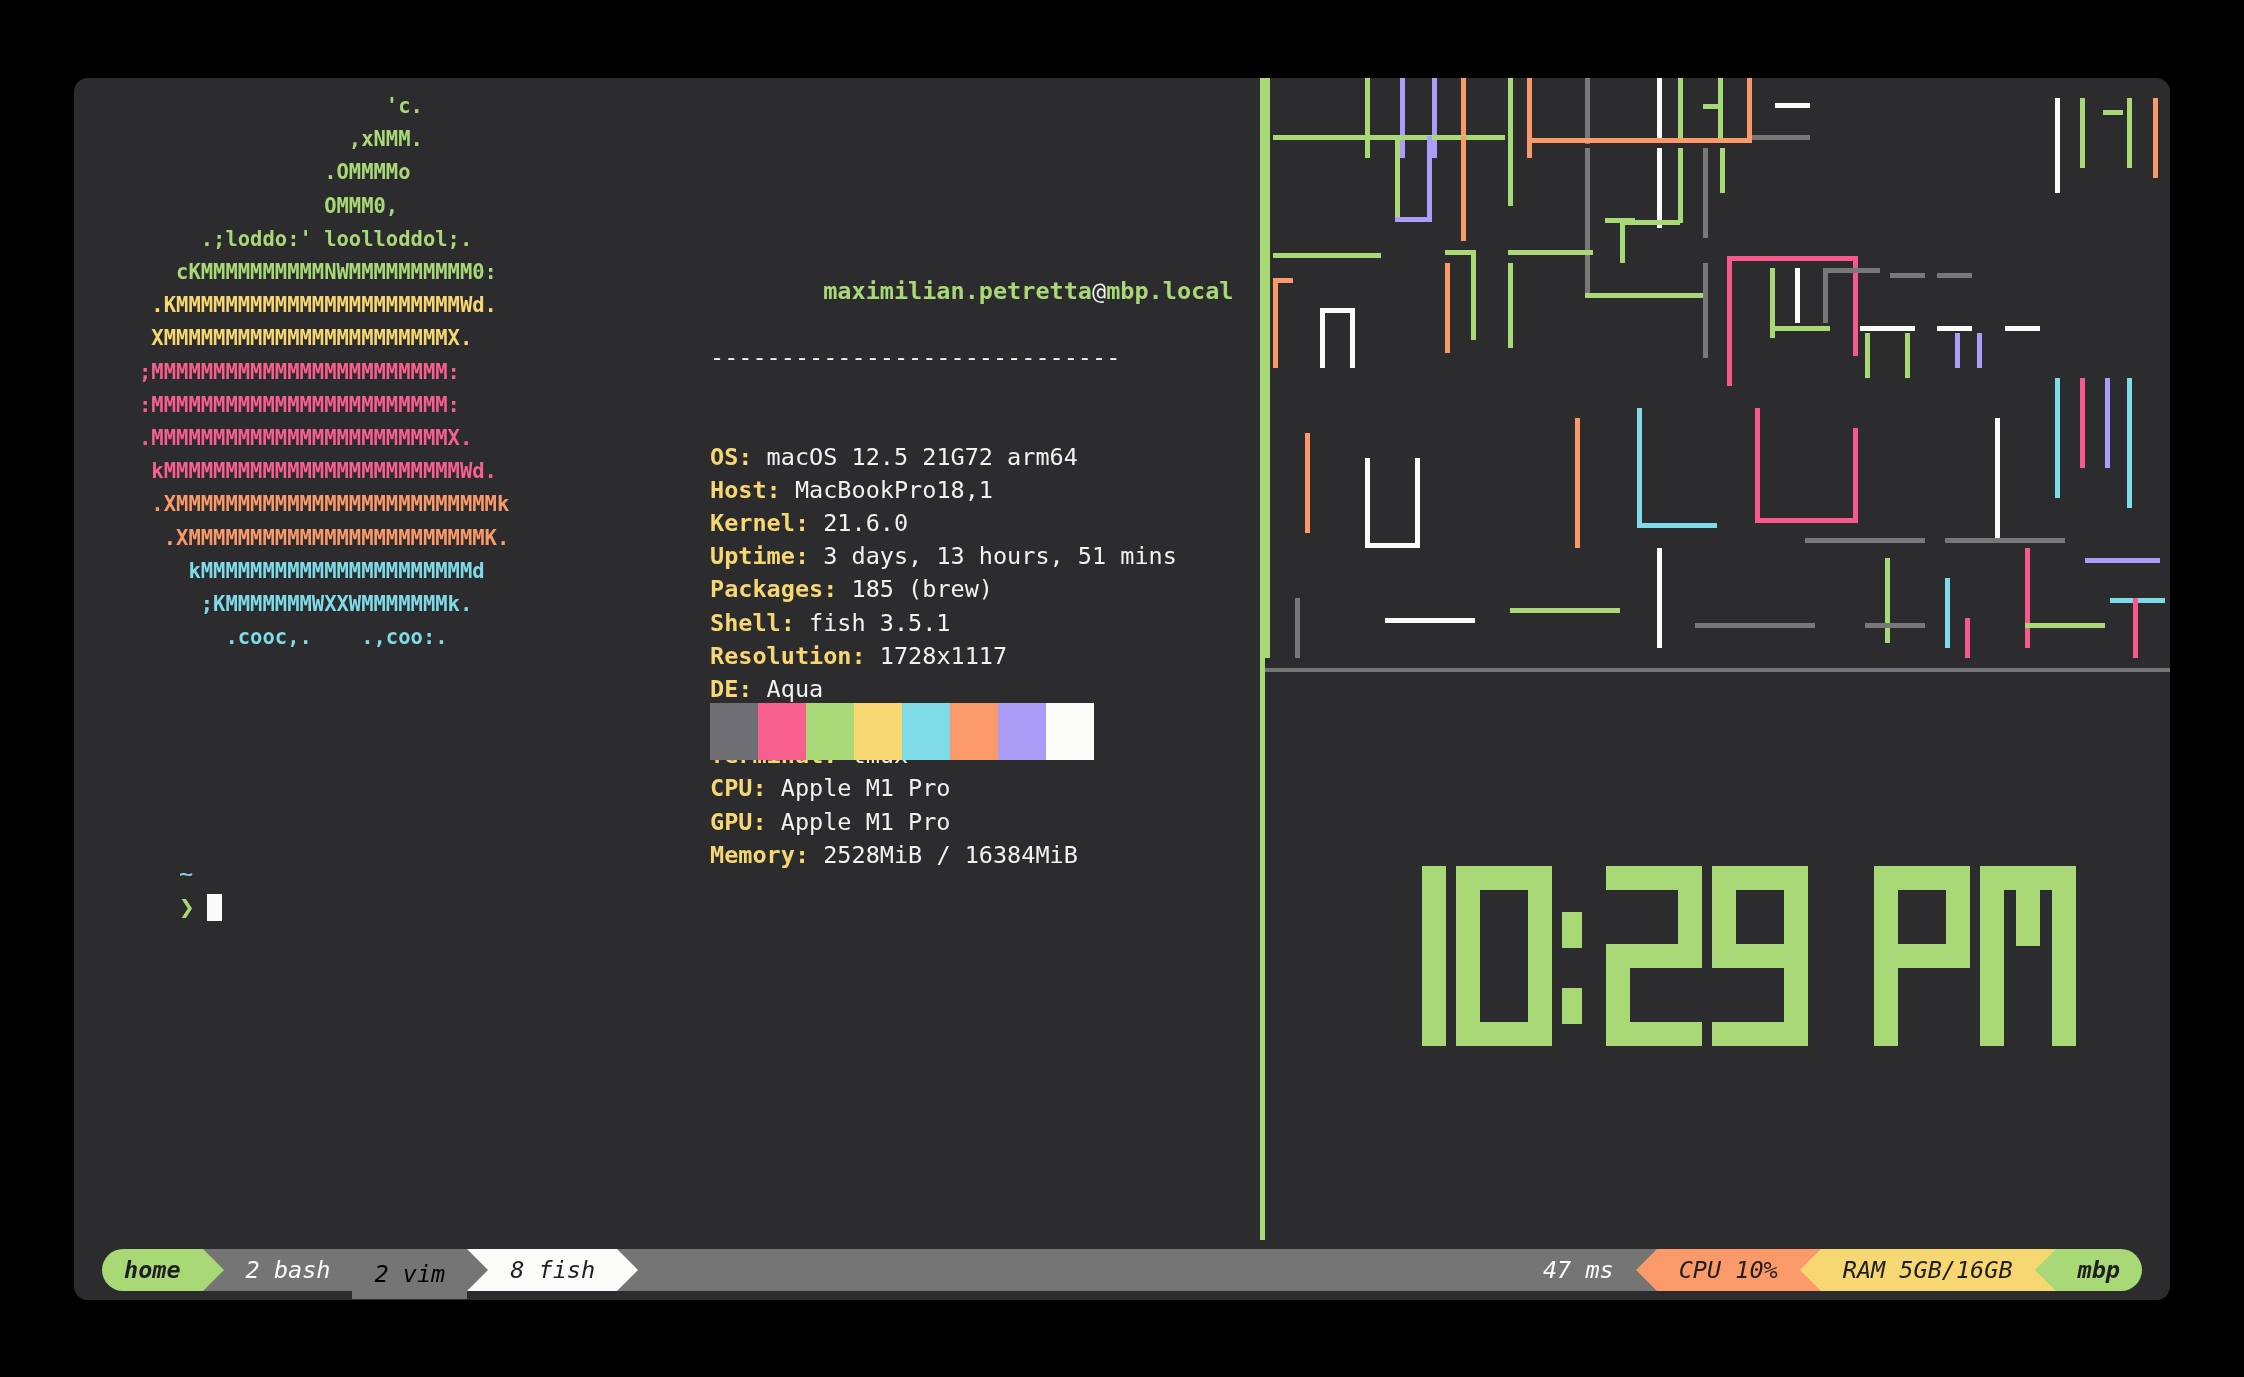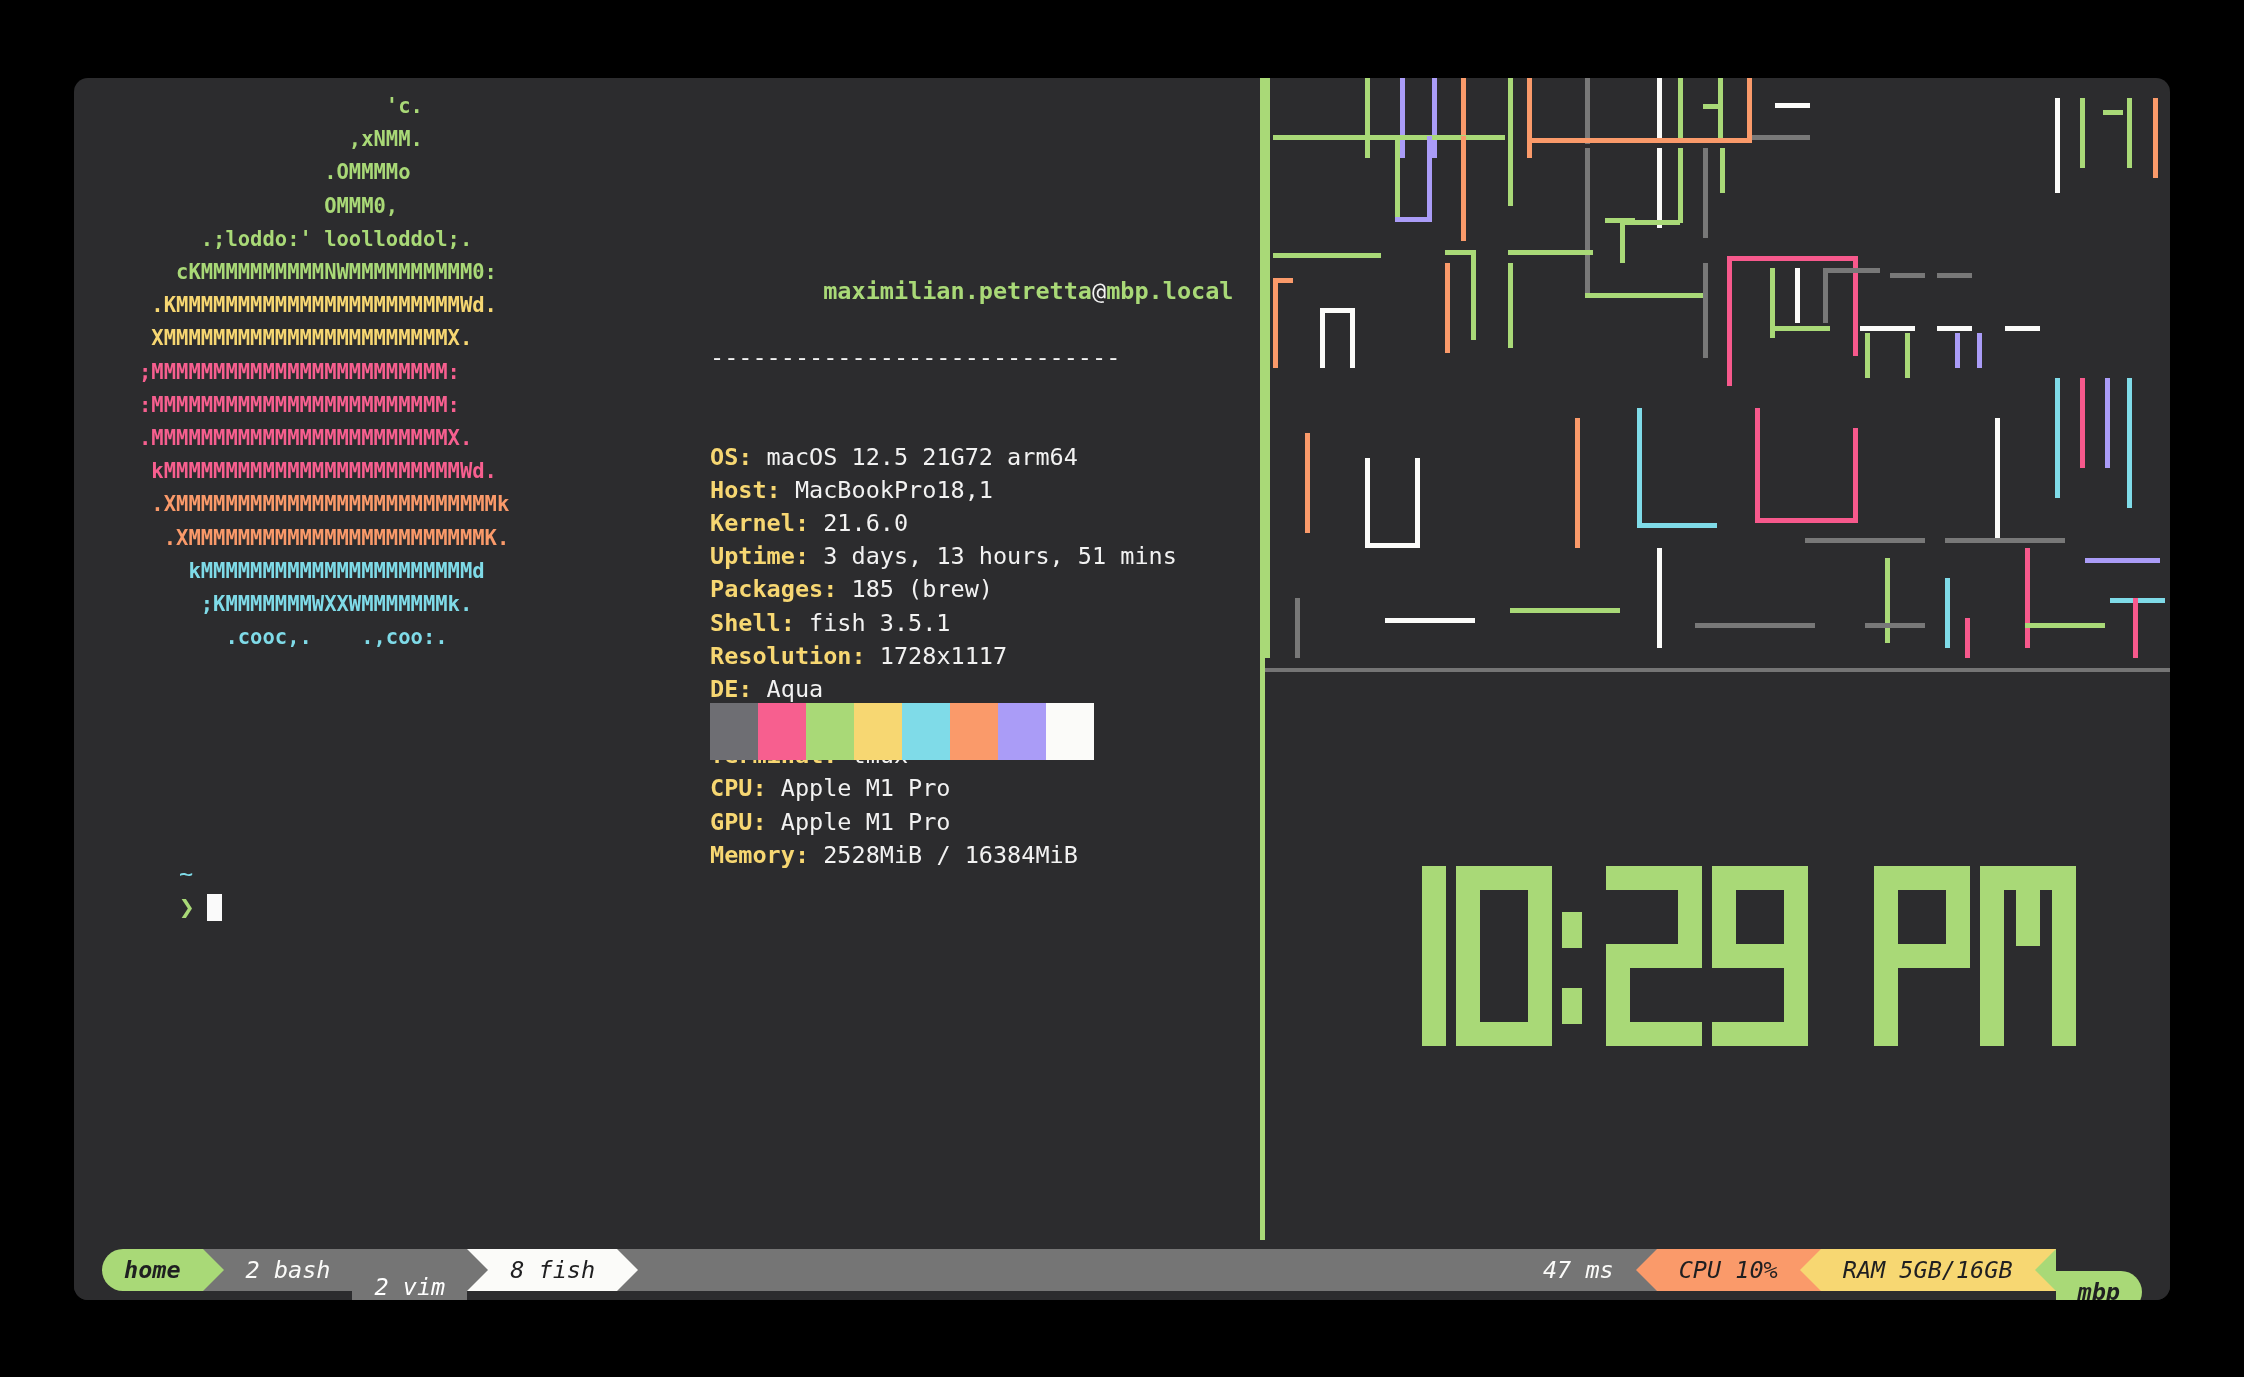--- a/index.html
+++ b/index.html
@@ -55,21 +55,21 @@
           background:#2c2c2e;font-style:italic;}
   #statusinner{position:absolute;left:28px;right:28px;top:9px;height:42px;
                display:flex;align-items:stretch;}
   .seg-txt{display:flex;align-items:center;font-size:23.5px;
            white-space:pre;height:100%;}
   .chev{width:0;height:0;border-top:21px solid transparent;
         border-bottom:21px solid transparent;flex:0 0 auto;}
   .fill{flex:1 1 auto;}
   .bold{font-weight:bold;}
   .rl{border-top-left-radius:21px;border-bottom-left-radius:21px;}
-  .rr{border-top-right-radius:21px;border-bottom-right-radius:21px;margin-top:22px;}
+  .rr{border-top-right-radius:21px;border-bottom-right-radius:21px;}
 </style>
 </head>
 <body>
 
 <div id="window">
 
   <div id="leftpane">
 
     <div id="ascii"><div style="color: rgb(169, 217, 119);">                       'c.</div><div style="color: rgb(169, 217, 119);">                    ,xNMM.</div><div style="color: rgb(169, 217, 119);">                  .OMMMMo</div><div style="color: rgb(169, 217, 119);">                  OMMM0,</div><div style="color: rgb(169, 217, 119);">        .;loddo:' loolloddol;.</div><div style="color: rgb(169, 217, 119);">      cKMMMMMMMMMMNWMMMMMMMMMM0:</div><div style="color: rgb(247, 215, 114);">    .KMMMMMMMMMMMMMMMMMMMMMMMWd.</div><div style="color: rgb(247, 215, 114);">    XMMMMMMMMMMMMMMMMMMMMMMMX.</div><div style="color: rgb(247, 95, 143);">   ;MMMMMMMMMMMMMMMMMMMMMMMM:</div><div style="color: rgb(247, 95, 143);">   :MMMMMMMMMMMMMMMMMMMMMMMM:</div><div style="color: rgb(247, 95, 143);">   .MMMMMMMMMMMMMMMMMMMMMMMMX.</div><div style="color: rgb(247, 95, 143);">    kMMMMMMMMMMMMMMMMMMMMMMMMWd.</div><div style="color: rgb(250, 154, 106);">    .XMMMMMMMMMMMMMMMMMMMMMMMMMMk</div><div style="color: rgb(250, 154, 106);">     .XMMMMMMMMMMMMMMMMMMMMMMMMK.</div><div style="color: rgb(127, 219, 232);">       kMMMMMMMMMMMMMMMMMMMMMMd</div><div style="color: rgb(127, 219, 232);">        ;KMMMMMMMWXXWMMMMMMMk.</div><div style="color: rgb(127, 219, 232);">          .cooc,.    .,coo:.</div></div>
 
@@ -251,21 +251,21 @@
           </div>
         </div>
     </div>
   </div>
 
   <div id="status">
     <div id="statusinner">
         <div class="seg-txt bold rl" style="background: rgb(169, 217, 119); color: rgb(31, 31, 33); padding: 0px 22px;">home</div>
         <div class="chev" style="border-left: 21px solid rgb(169, 217, 119); background: rgb(117, 117, 117);"></div>
         <div class="seg-txt" style="background: rgb(117, 117, 117); color: rgb(251, 251, 249); padding: 0px 22px;">2 bash</div>
-        <div class="seg-txt" style="background: rgb(117, 117, 117); color: #ffffff; padding: 17px 22px;">2 vim</div>
+        <div class="seg-txt" style="background: rgb(117, 117, 117); color: #000000; padding: 4px 22px;">2 vim</div>
         <div class="chev" style="border-left: 21px solid rgb(117, 117, 117); background: rgb(251, 251, 249);"></div>
         <div class="seg-txt" style="background: rgb(251, 251, 249); color: rgb(31, 31, 33); padding: 0px 22px;">8 fish</div>
         <div class="chev" style="border-left: 21px solid rgb(251, 251, 249); background: rgb(117, 117, 117);"></div>
         <div class="fill" style="background: rgb(117, 117, 117);"></div>
         <div class="seg-txt" style="background: rgb(117, 117, 117); color: rgb(251, 251, 249); padding: 0px 22px;">47 ms</div>
         <div class="chev" style="border-right: 21px solid rgb(250, 154, 106); background: rgb(117, 117, 117);"></div>
         <div class="seg-txt" style="background: rgb(250, 154, 106); color: rgb(31, 31, 33); padding: 0px 22px;">CPU 10%</div>
         <div class="chev" style="border-right: 21px solid rgb(247, 215, 114); background: rgb(250, 154, 106);"></div>
         <div class="seg-txt" style="background: rgb(247, 215, 114); color: rgb(31, 31, 33); padding: 0px 22px;">RAM 5GB/16GB</div>
         <div class="chev" style="border-right: 21px solid rgb(169, 217, 119); background: rgb(247, 215, 114);"></div>

